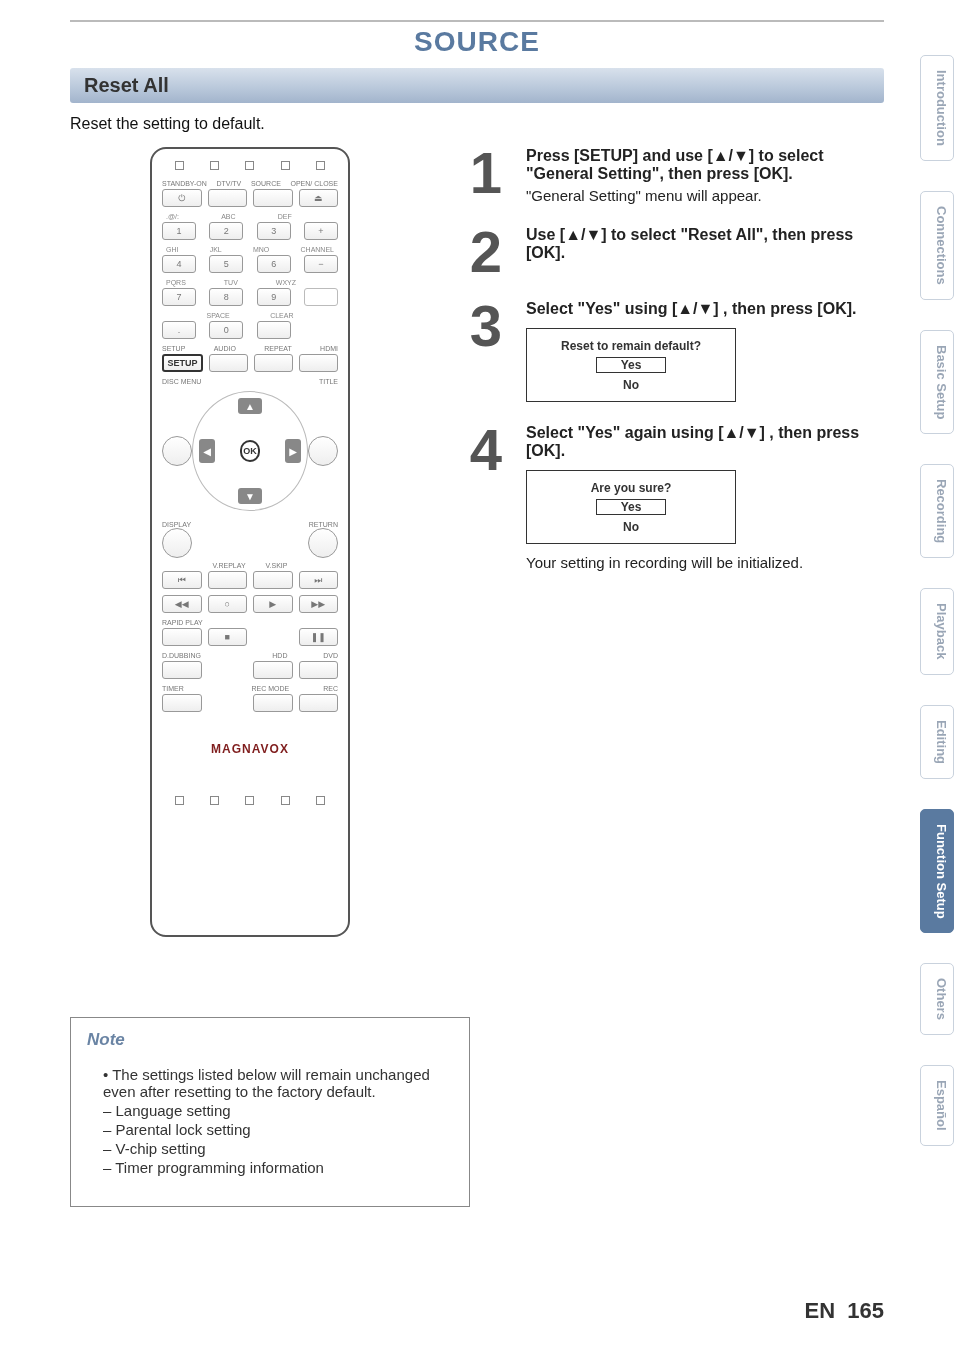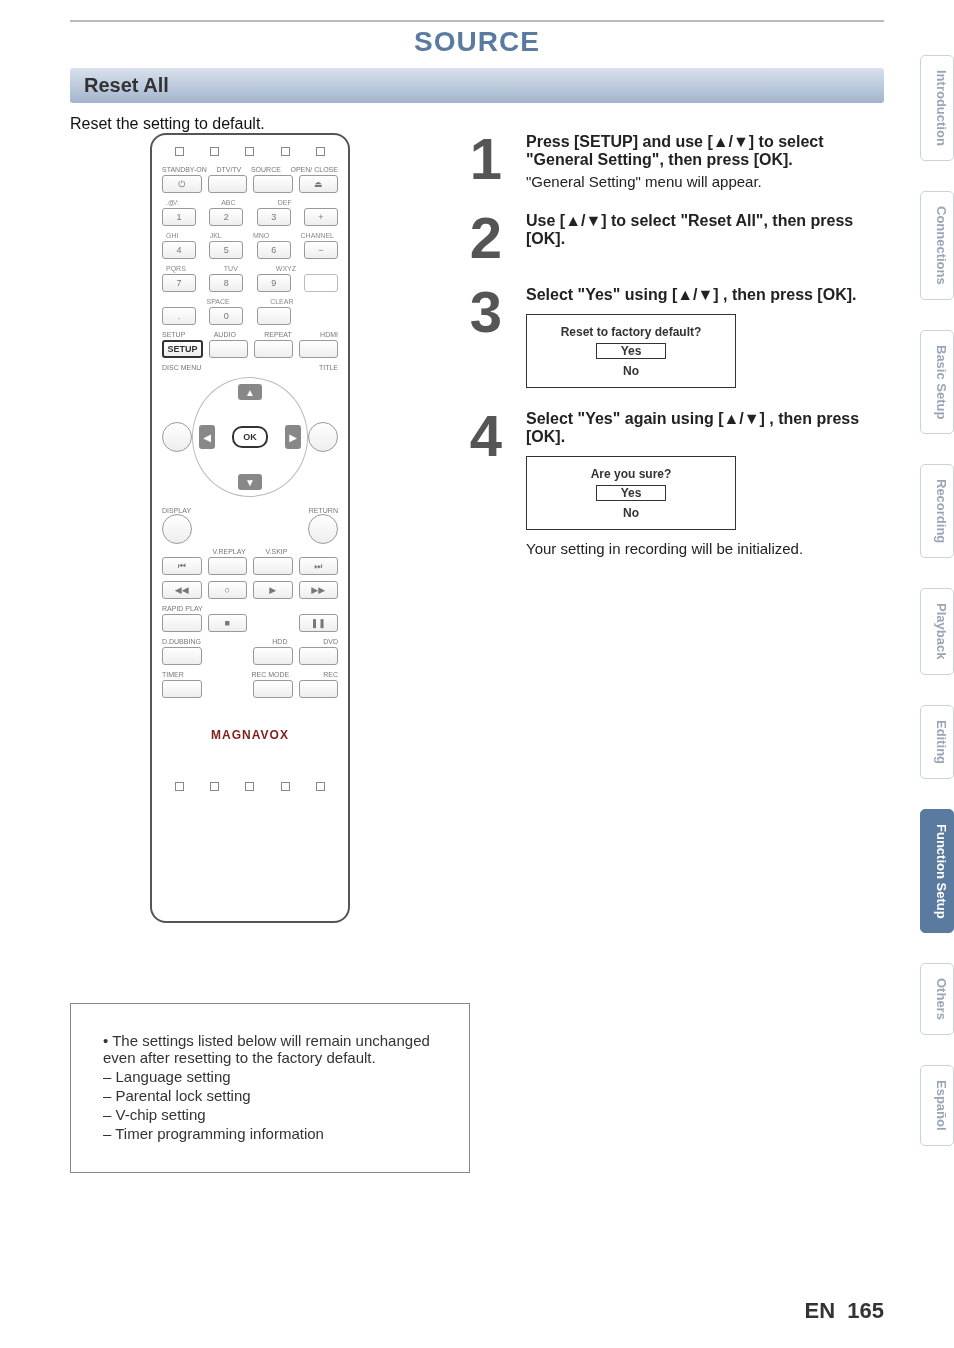--- a/index.html
+++ b/index.html
@@ -28,21 +28,21 @@
   }
   .section-bar {
     background: linear-gradient(#d8e1ec, #b8c7da 60%, #a2b4cc);
     color: #333;
     font-weight: 700;
     font-size: 20px;
     padding: 6px 14px;
     border-radius: 3px;
     margin-bottom: 12px;
   }
-  .intro { font-size: 16px; margin-bottom: 0; }
+  .intro { font-size: 16px; margin-bottom: 14px; }
   .two-col {
     display: flex;
     gap: 30px;
     align-items: flex-start;
   }
   .left-col { width: 360px; flex-shrink: 0; }
   .right-col { flex: 1; }
 
   
   .remote {
@@ -79,21 +79,21 @@
   .nav-circle {
     width: 120px; height: 120px;
     border: 1px solid #bbb;
     border-radius: 50%;
     margin: 6px auto;
     position: relative;
   }
   .nav-ok {
     position: absolute; top: 50%; left: 50%;
     transform: translate(-50%,-50%);
-    width: 36px; height: 22px;
+    width: 20px; height: 22px;
     border: 2px solid #333;
     border-radius: 10px;
     background: #fff;
     font-size: 9px; font-weight: 700; color: #333;
     display: flex; align-items: center; justify-content: center;
   }
   .nav-arrow {
     position:absolute; width:24px; height:16px;
     background:#888; color:#fff; font-size:10px;
     display:flex; align-items:center; justify-content:center;
@@ -384,20 +384,21 @@
         <div class="dotrow" style="margin-top:40px">
             <span class="dot"></span>
             <span class="dot"></span>
             <span class="dot"></span>
             <span class="dot"></span>
             <span class="dot"></span>
           </div>
       </div>
 
       <div class="note-box">
+        <h4>Note</h4>
         <ul>
           <li class="bullet">The settings listed below will remain unchanged even after resetting to the factory default.</li>
           <li class="dash">Language setting</li>
           <li class="dash">Parental lock setting</li>
           <li class="dash">V-chip setting</li>
           <li class="dash">Timer programming information</li>
         </ul>
       </div>
     </div>
 
@@ -415,21 +416,21 @@
         <div class="step-body">
           <b>Use [▲/▼] to select "Reset All", then press [OK].</b>
         </div>
       </div>
 
       <div class="step">
         <div class="step-num">3</div>
         <div class="step-body">
           <b>Select "Yes" using [▲/▼] , then press [OK].</b>
           <div class="dialog">
-            <div>Reset to factory default?</div>
+            <div>Reset to remain default?</div>
             <span class="opt sel">Yes</span>
             <span class="opt">No</span>
           </div>
         </div>
       </div>
 
       <div class="step">
         <div class="step-num">4</div>
         <div class="step-body">
           <b>Select "Yes" again using [▲/▼] , then press [OK].</b>

